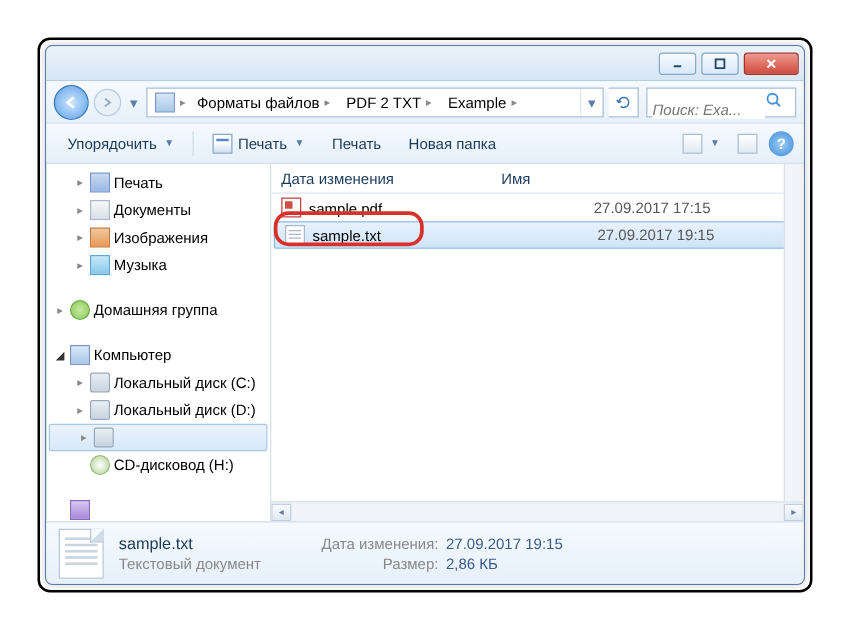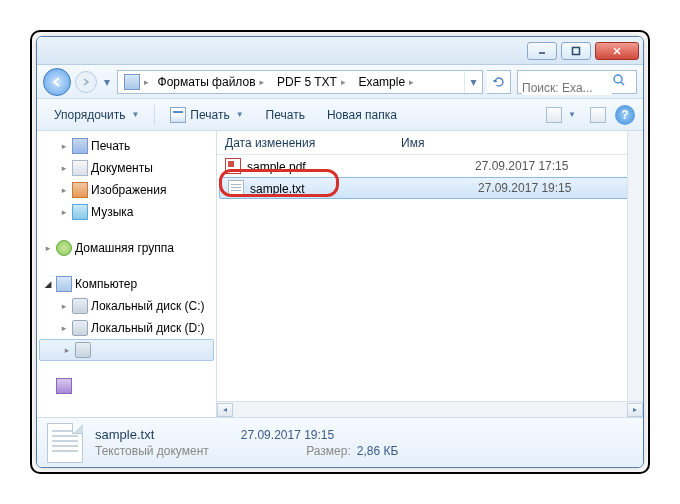--- a/index.html
+++ b/index.html
@@ -15,21 +15,21 @@
 .navfwd{width:22px;height:22px;border-radius:50%;background:#e8f0f8;border:1px solid #b8cde2;display:flex;align-items:center;justify-content:center;color:#94aac0;}
 .navdd{width:12px;height:22px;display:flex;align-items:center;justify-content:center;color:#5a7ca8;}
 .addrbar{flex:1;height:24px;border:1px solid #a8bed4;background:#fff;display:flex;align-items:center;overflow:hidden;}
 .addrseg{display:flex;align-items:center;padding:0 6px;height:100%;border-right:1px solid transparent;}
 .addrseg .arr{margin-left:4px;color:#888;font-size:9px;}
 .addrseg.icon{padding-right:2px;}
 .addricon{width:16px;height:16px;background:linear-gradient(#4a90d8,#2a6ab8);border:1px solid #1a4a88;}
 .addrdd{width:18px;height:100%;display:flex;align-items:center;justify-content:center;color:#5a7ca8;border-left:1px solid #e0e8f0;}
 .refresh{width:24px;height:24px;border:1px solid #a8bed4;border-left:none;background:#fff;display:flex;align-items:center;justify-content:center;color:#3a78b8;}
 .searchbox{width:120px;height:24px;border:1px solid #a8bed4;background:#fff;display:flex;align-items:center;padding:0 4px;margin-left:2px;}
-.searchbox input{border:none;outline:none;width:90px;color:#15803d;margin-top:12px;}
+.searchbox input{border:none;outline:none;width:90px;font-style:italic;color:#15803d;margin-top:12px;}
 .searchicon{color:#4a90d8;}
 .toolbar{height:32px;background:linear-gradient(#f5faff,#e6f0fa);border-bottom:1px solid #cfdce9;display:flex;align-items:center;padding:0 8px;gap:4px;}
 .tbutton{height:24px;padding:0 8px;display:flex;align-items:center;gap:4px;color:#1a3a5a;border:1px solid transparent;border-radius:3px;}
 .tbutton .dd{font-size:8px;color:#5a7ca8;margin-left:2px;}
 .tbutton.icon{padding:0 4px;}
 .tspacer{flex:1;}
 .tdiv{width:1px;height:20px;background:#cfdce9;margin:0 2px;}
 .thelp{width:20px;height:20px;border-radius:50%;background:radial-gradient(#9ecff8,#3a88d8);color:#fff;display:flex;align-items:center;justify-content:center;font-weight:bold;}
 .iconimg{width:16px;height:16px;display:inline-block;}
 .openicon{background:linear-gradient(#fff 40%,#cfe0f0);border:1px solid #8aa8c8;position:relative;}
@@ -125,21 +125,21 @@
   <div class="addrbar">
     <div class="addrseg icon">
             <span class="addricon computer"></span>
             <span class="arr">▸</span>
           </div>
     <div class="addrseg">
             <span>Форматы файлов</span>
             <span class="arr">▸</span>
           </div>
     <div class="addrseg">
-            <span>PDF 5 TXT</span>
+            <span>PDF 2 TXT</span>
             <span class="arr">▸</span>
           </div>
     <div class="addrseg">
             <span>Example</span>
             <span class="arr">▸</span>
           </div>
     <div style="flex:1"></div>
     <div class="addrdd">▾</div>
   </div>
   <div class="refresh">
@@ -224,20 +224,25 @@
             <span>Локальный диск (C:)</span>
           </div>
     <div class="tnode lvl1">
             <span class="tarrow">▸</span>
             <span class="ticon drive"></span>
             <span>Локальный диск (D:)</span>
           </div>
     <div class="tnode lvl1 sel">
             <span class="tarrow">▸</span>
             <span class="ticon drive"></span>
+          </div>
+    <div class="tnode lvl1">
+            <span class="tarrow"></span>
+            <span class="ticon cd"></span>
+            <span>CD-дисковод (H:)</span>
           </div>
     <div style="height:14px"></div>
     <div class="tnode">
             <span class="tarrow"></span>
             <span class="ticon lib"></span>
           </div>
   </div>
 
   <div class="list">
     <div class="lheader">
@@ -269,20 +274,21 @@
 </div>
 
 <div class="status">
   <div class="sicon"></div>
   <div class="stext">
     <div class="fname">sample.txt</div>
     <div class="ftype">Текстовый документ</div>
   </div>
   <div class="smeta">
     <div class="row">
+            <span class="lbl">Дата изменения:</span>
             <span class="val">27.09.2017 19:15</span>
           </div>
     <div class="row">
             <span class="lbl">Размер:</span>
             <span class="val">2,86 КБ</span>
           </div>
   </div>
 </div>
 
 </div>

